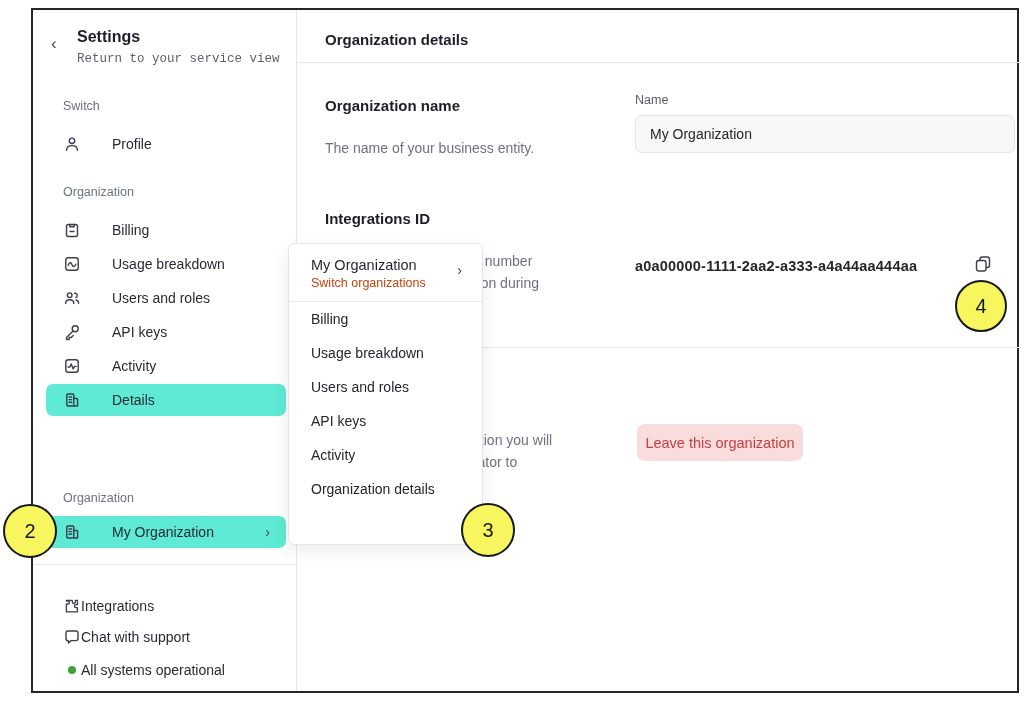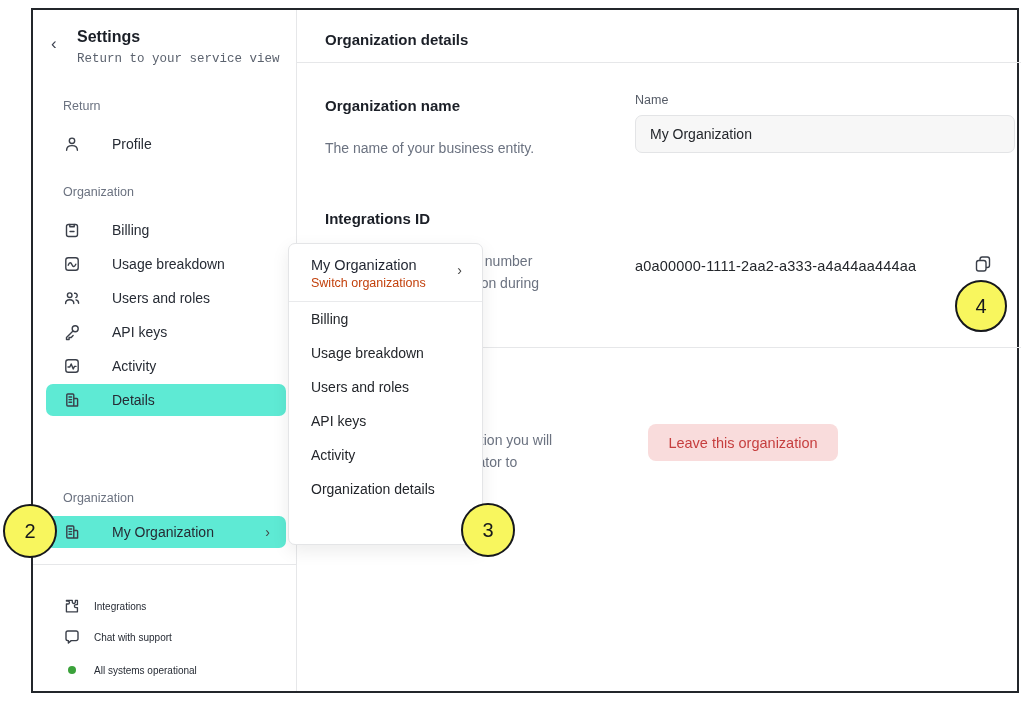--- a/index.html
+++ b/index.html
@@ -18,40 +18,40 @@
   .section-label { position:absolute; left:30px; font-size:12.5px; color:#6b7280; }
   .side-row { position:absolute; left:13px; width:240px; height:32px; display:flex; align-items:center;
               gap:31px; padding-left:17px; border-radius:7px; cursor:pointer; font-size:14px; color:#262b34; }
   .side-row.active { background:#5eead4; }
   .side-row .chev { margin-left:auto; margin-right:16px; font-size:14px; color:#444; }
   .icon { width:18px; height:18px; flex:0 0 18px; display:inline-block; }
   .icon svg { width:18px; height:18px; stroke:#3a3f49; fill:none; stroke-width:1.4;
               stroke-linecap:round; stroke-linejoin:round; }
   .side-divider { position:absolute; left:0; top:554px; width:264px; height:1px; background:#e6e7e9; }
   .footer-row { position:absolute; left:13px; width:240px; height:30px; display:flex; align-items:center;
-                gap:13px; padding-left:17px; font-size:10px; color:#262b34; cursor:pointer; }
+                padding-left:17px; font-size:14px; color:#262b34; cursor:pointer; }
   .status-dot { width:8px; height:8px; border-radius:50%; margin-left:5px; margin-right:5px; }
 
   
   .main-title { position:absolute; left:292px; top:21px; font-size:15px; font-weight:700; color:#1b1f27; }
   .hdivider { position:absolute; left:264px; width:724px; height:1px; background:#e6e7e9; }
   .sec-heading { position:absolute; left:292px; font-size:15px; font-weight:700; color:#1b1f27; }
   .sec-desc { position:absolute; left:292px; font-size:14px; color:#6b7280; line-height:22px; }
   .field-label { position:absolute; left:602px; font-size:12.5px; color:#555b66; }
   .name-input { position:absolute; left:602px; top:105px; width:380px; height:38px;
                 background:#f7f7f7; border:1px solid #e3e4e6; border-radius:7px;
                 font-family:"Liberation Sans",sans-serif; font-size:14px; color:#23262b; padding:0 14px; }
-  .org-id-value { position:absolute; left:602px; top:248px; font-size:14.5px; font-weight:400;
+  .org-id-value { position:absolute; left:602px; top:248px; font-size:14.5px; font-weight:700;
                   color:#23262b; letter-spacing:0.2px; }
   .copy-btn { position:absolute; left:940px; top:244px; width:22px; height:22px; cursor:pointer; }
   .copy-btn svg { width:20px; height:20px; stroke:#3a3f49; fill:#fff; stroke-width:1.4;
                   stroke-linejoin:round; }
-  .leave-btn { position:absolute; left:604px; top:414px; width:190px; height:37px; border:none;
+  .leave-btn { position:absolute; left:604px; top:414px; width:166px; height:37px; border:none;
                border-radius:8px; font-family:"Liberation Sans",sans-serif; font-size:14.5px;
-               cursor:pointer;margin-left:11px; }
+               cursor:pointer; }
 
   
   .dropdown { position:absolute; left:255px; top:233px; width:195px; height:302px; background:#fff;
               border:1px solid #e4e5e7; border-radius:7px; box-shadow:0 6px 18px rgba(0,0,0,.08); z-index:10; }
   .dd-head { position:relative; padding:13px 16px 11px 22px; }
   .dd-org { font-size:14.5px; color:#1f2430; font-weight:500; }
   .dd-sub { font-size:12.5px; color:#c2410c; margin-top:3px; }
   .dd-chev { position:absolute; right:20px; top:18px; font-size:14px; color:#444; cursor:pointer; }
   .dd-divider { height:1px; background:#e9eaec; }
   .dd-item { height:34px; display:flex; align-items:center; padding-left:22px; font-size:14px;
@@ -65,21 +65,21 @@
 <body>
 
 <div class="canvas">
   <div class="window">
 
     <div class="sidebar">
       <span class="back-chevron">‹</span>
       <div class="settings-title">Settings</div>
       <div class="settings-sub">Return to your service view</div>
 
-      <div class="section-label" style="top:89px">Return</div>
+      <div class="section-label" style="top:89px">Switch</div>
 
       <div class="side-row" style="top:118px">
         <span class="icon">
           <svg viewBox="0 0 18 18">
               <circle cx="9" cy="5.8" r="2.7"></circle>
               <path d="M3.6 15.2c0-3.1 2.4-4.6 5.4-4.6s5.4 1.5 5.4 4.6"></path>
             </svg>
         </span>
         <span>Profile</span>
       </div>

